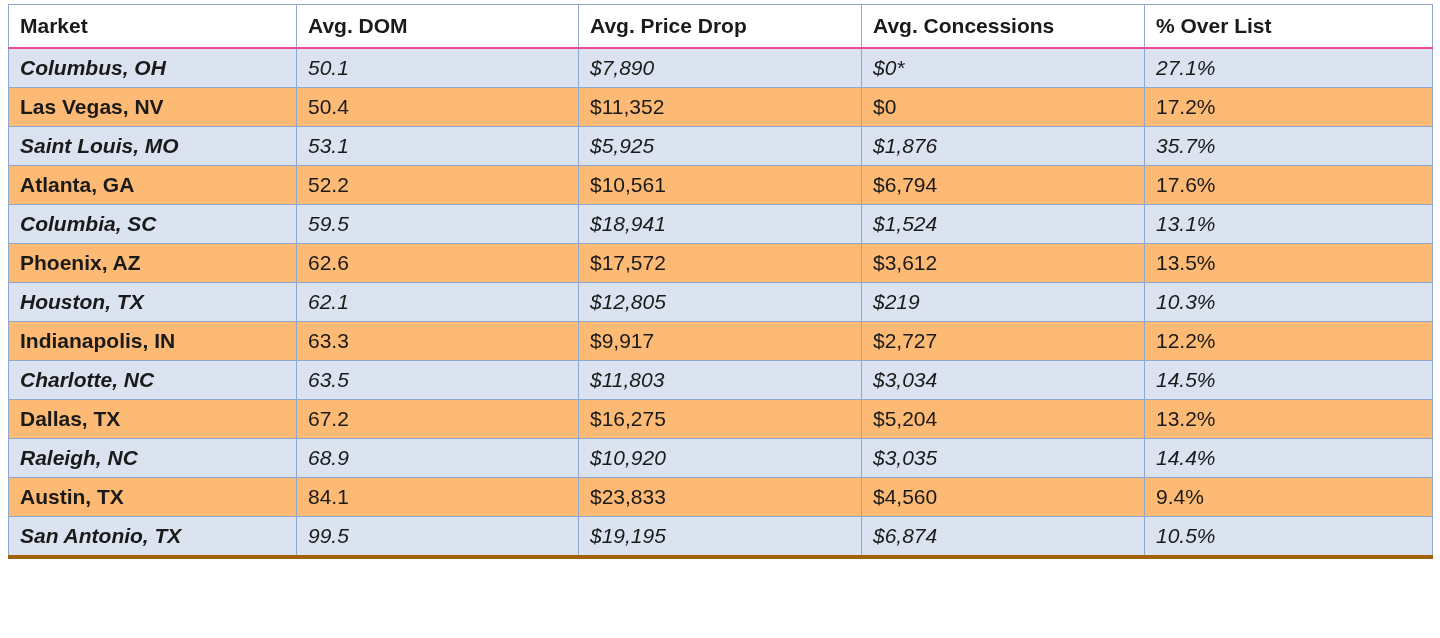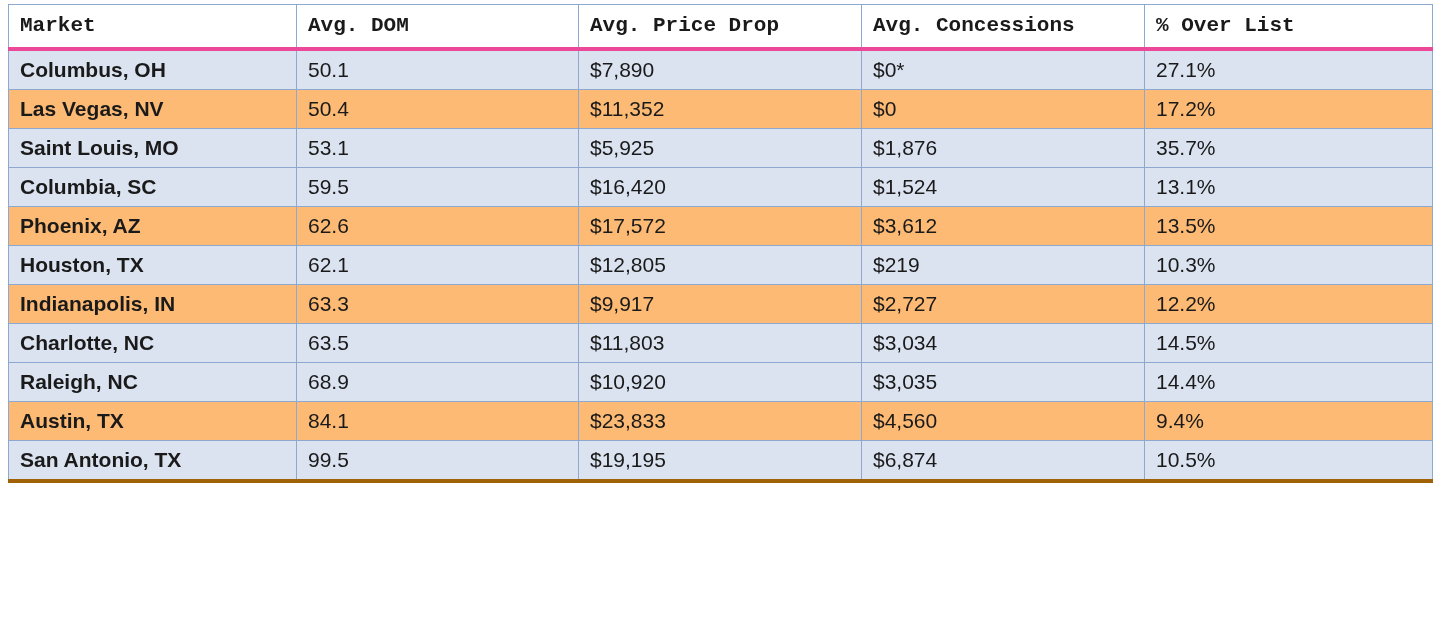--- a/index.html
+++ b/index.html
@@ -41,30 +41,30 @@
     height: 30px;
     text-align: left;
     vertical-align: middle;
     color: #1a1a1a;
     white-space: nowrap;
     overflow: hidden;
   }
   table.market-table thead th {
     font-weight: bold;
     background: #ffffff;
-    border-bottom: 4px solid #ec4899;
+    border-bottom: 2px solid #ec4899;
     height: 34px;
     line-height: 34px;
-    font-family: Liberation Mono, monospace;
   }
   table.market-table tbody tr td:first-child {
     font-weight: bold;
   }
   table.market-table tbody tr.shaded td {
     background: #dbe3f1;
+    font-style: italic;
   }
   table.market-table tbody tr.plain td {
     background: #fdba74;
   }
   table.market-table tbody tr:last-child td {
     border-bottom: 4px solid #a16207;
   }
 </style>
 </head>
 <body>
@@ -102,24 +102,31 @@
           <td>$0</td>
           <td>17.2%</td>
         </tr>
         <tr class="shaded">
           <td>Saint Louis, MO</td>
           <td>53.1</td>
           <td>$5,925</td>
           <td>$1,876</td>
           <td>35.7%</td>
         </tr>
+        <tr class="plain">
+          <td>Atlanta, GA</td>
+          <td>52.2</td>
+          <td>$10,561</td>
+          <td>$6,794</td>
+          <td>17.6%</td>
+        </tr>
         <tr class="shaded">
           <td>Columbia, SC</td>
           <td>59.5</td>
-          <td>$16,420</td>
+          <td>$18,941</td>
           <td>$1,524</td>
           <td>13.1%</td>
         </tr>
         <tr class="plain">
           <td>Phoenix, AZ</td>
           <td>62.6</td>
           <td>$17,572</td>
           <td>$3,612</td>
           <td>13.5%</td>
         </tr>
@@ -137,20 +144,27 @@
           <td>$2,727</td>
           <td>12.2%</td>
         </tr>
         <tr class="shaded">
           <td>Charlotte, NC</td>
           <td>63.5</td>
           <td>$11,803</td>
           <td>$3,034</td>
           <td>14.5%</td>
         </tr>
+        <tr class="plain">
+          <td>Dallas, TX</td>
+          <td>67.2</td>
+          <td>$16,275</td>
+          <td>$5,204</td>
+          <td>13.2%</td>
+        </tr>
         <tr class="shaded">
           <td>Raleigh, NC</td>
           <td>68.9</td>
           <td>$10,920</td>
           <td>$3,035</td>
           <td>14.4%</td>
         </tr>
         <tr class="plain">
           <td>Austin, TX</td>
           <td>84.1</td>

